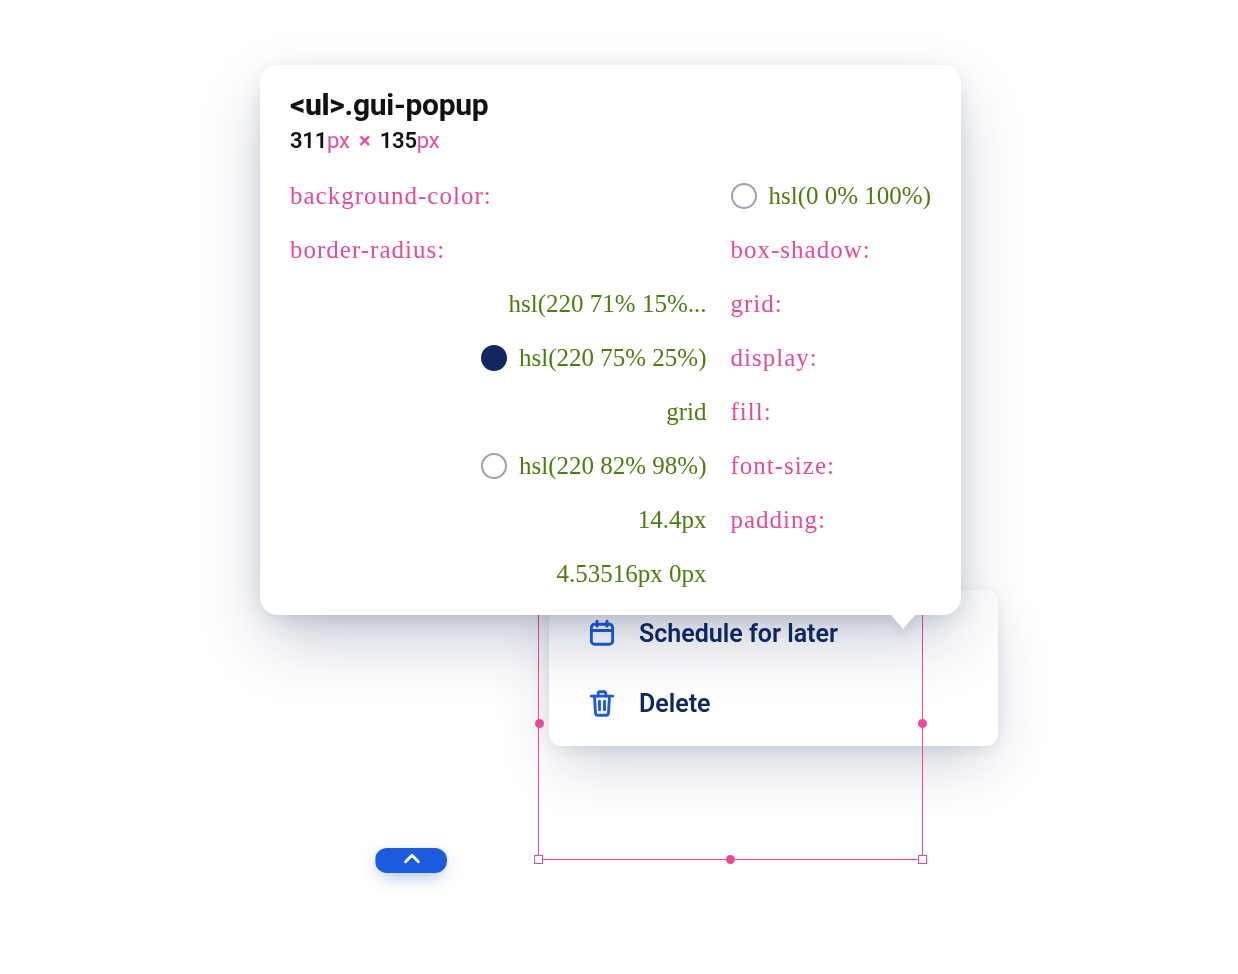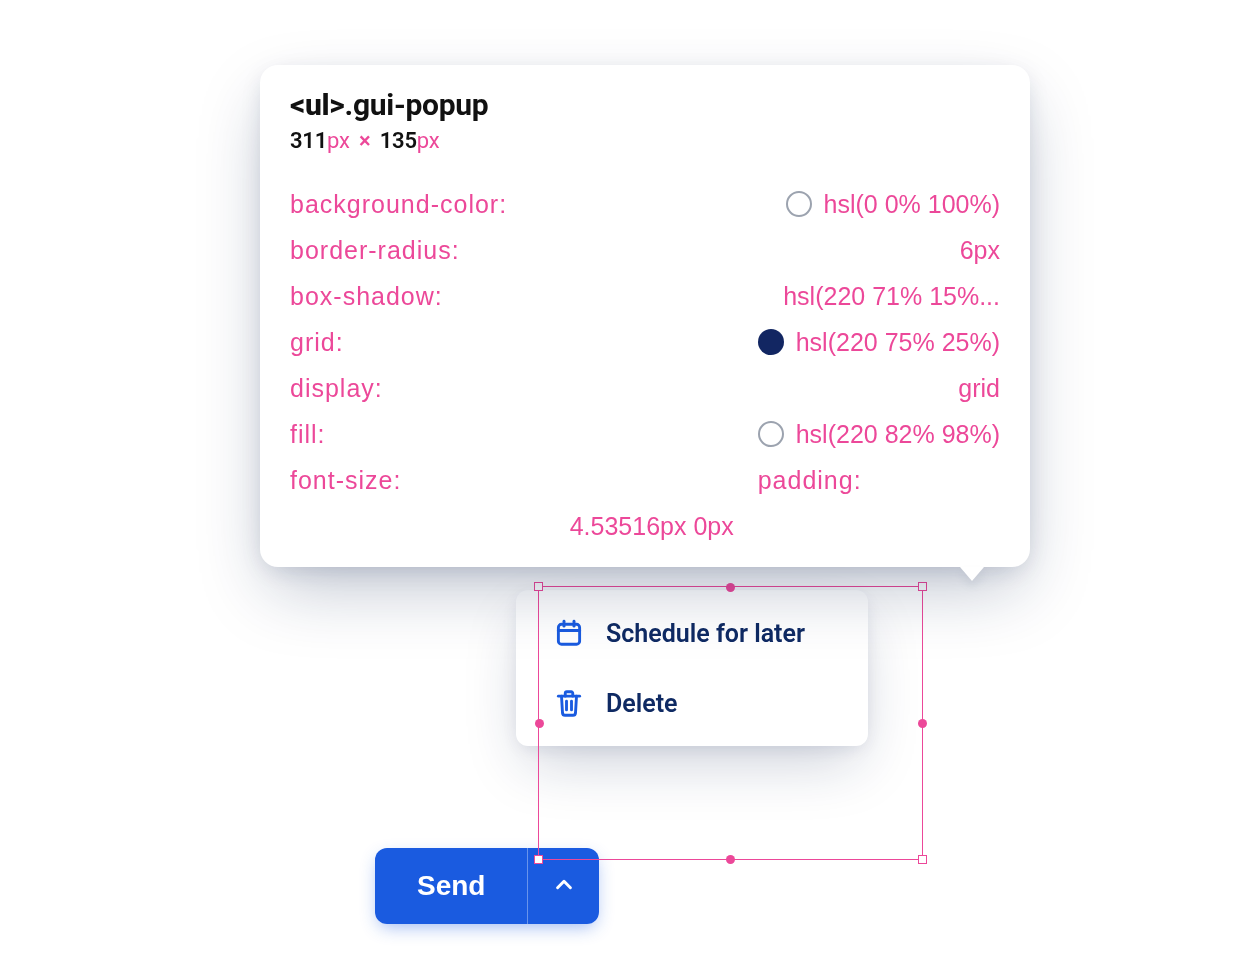--- a/index.html
+++ b/index.html
@@ -3,21 +3,21 @@
 <meta charset="utf-8">
 <style>
   * { box-sizing: border-box; margin: 0; padding: 0; }
   html, body { width: 1238px; height: 974px; background: #ffffff; font-family: -apple-system, BlinkMacSystemFont, "Segoe UI", Roboto, Helvetica, Arial, sans-serif; }
   .stage { position: relative; width: 1238px; height: 974px; }
 
   
   .tooltip {
     position: absolute;
     left: 260px; top: 65px;
-    width: 770px;
+    width: 701px;
     background: #ffffff;
     border-radius: 18px;
     box-shadow: 0 28px 70px -10px rgba(16,36,80,0.28), 0 6px 24px -6px rgba(16,36,80,0.18);
     padding: 22px 30px 26px 30px;
   }
   .tooltip::after {
     content: "";
     position: absolute;
     right: 46px; bottom: -14px;
     width: 0; height: 0;
@@ -26,41 +26,42 @@
     border-top: 14px solid #ffffff;
     filter: drop-shadow(0 6px 4px rgba(16,36,80,0.08));
   }
   .tooltip-title { font-size: 30px; font-weight: 700; color: #111111; letter-spacing: -0.01em; }
   .tooltip-title .tag-bracket { font-weight: 800; color: #111; }
   .tooltip-dims { margin-top: 6px; font-size: 22px; font-weight: 600; color: #111; letter-spacing: -0.01em; }
   .tooltip-dims .px { color: #ec4899; font-weight: 400; }
   .tooltip-dims .times { color: #ec4899; font-weight: 600; padding: 0 4px; }
 
   .props {
-    margin-top: 36px;
+    margin-top: 28px;
     display: grid;
     grid-template-columns: 1fr auto;
     row-gap: 16px;
     column-gap: 24px;
-    font-family: Liberation Sans, sans-serif;
+    font-family: Liberation Serif, serif;
     font-size: 25px;
     line-height: 1.2;
+    gap: 24px;
   }
   .prop-name { color: #ec4899; letter-spacing: 0.04em; }
   .prop-name::after { content: ":"; color: #ec4899; }
-  .prop-value { text-align: right; color: #ec4899; display: flex; justify-content: flex-end; align-items: center; gap: 12px; }
+  .prop-value { text-align: right; color: #4d7c0f; display: flex; justify-content: flex-end; align-items: center; gap: 12px; }
   .swatch { width: 26px; height: 26px; border-radius: 50%; flex: 0 0 auto; }
   .swatch-outline { border: 2px solid #9ca3af; background: #ffffff; }
   .swatch-solid-navy { background: #122662; }
 
   
   .gui-popup {
     position: absolute;
-    left: 516px; top: 590px;
-    width: 352px;
+    left: 549px; top: 590px;
+    width: 449px;
     background: #ffffff;
     border-radius: 12px;
     box-shadow: 0 24px 60px -10px rgba(16,36,80,0.22), 0 4px 18px -4px rgba(16,36,80,0.12);
     display: grid;
     padding: 8px 0;
   }
   .popup-item {
     display: flex; align-items: center; gap: 22px;
     padding: 20px 38px;
     font-size: 25px; font-weight: 600;
@@ -120,21 +121,20 @@
     color: #fff;
   }
   .send-chevron svg { width: 22px; height: 22px; stroke: #fff; stroke-width: 3.2; fill: none; stroke-linecap: round; stroke-linejoin: round; }
 </style>
 </head>
 <body>
 
 <div class="stage">
 
   <div class="send-split">
-    <button class="send-btn">Send</button>
     <button class="send-chevron">
       <span class="icon">
         <svg viewBox="0 0 24 24">
             <polyline points="5 15 12 8 19 15"></polyline>
           </svg>
       </span>
     </button>
   </div>
 
   <ul class="gui-popup">
@@ -185,23 +185,20 @@
     </div>
 
     <div class="props">
       <div class="prop-name">background-color</div>
       <div class="prop-value">
         <span class="swatch swatch-outline"></span>
         <span>hsl(0 0% 100%)</span>
       </div>
 
       <div class="prop-name">border-radius</div>
-      <div class="prop-value">
-        <span>6px</span>
-      </div>
 
       <div class="prop-name">box-shadow</div>
       <div class="prop-value">
         <span>hsl(220 71% 15%...</span>
       </div>
 
       <div class="prop-name">grid</div>
       <div class="prop-value">
         <span class="swatch swatch-solid-navy"></span>
         <span>hsl(220 75% 25%)</span>
@@ -212,20 +209,23 @@
         <span>grid</span>
       </div>
 
       <div class="prop-name">fill</div>
       <div class="prop-value">
         <span class="swatch swatch-outline"></span>
         <span>hsl(220 82% 98%)</span>
       </div>
 
       <div class="prop-name">font-size</div>
+      <div class="prop-value">
+        <span>14.4px</span>
+      </div>
 
       <div class="prop-name">padding</div>
       <div class="prop-value">
         <span>4.53516px 0px</span>
       </div>
     </div>
   </div>
 
 </div>
 

